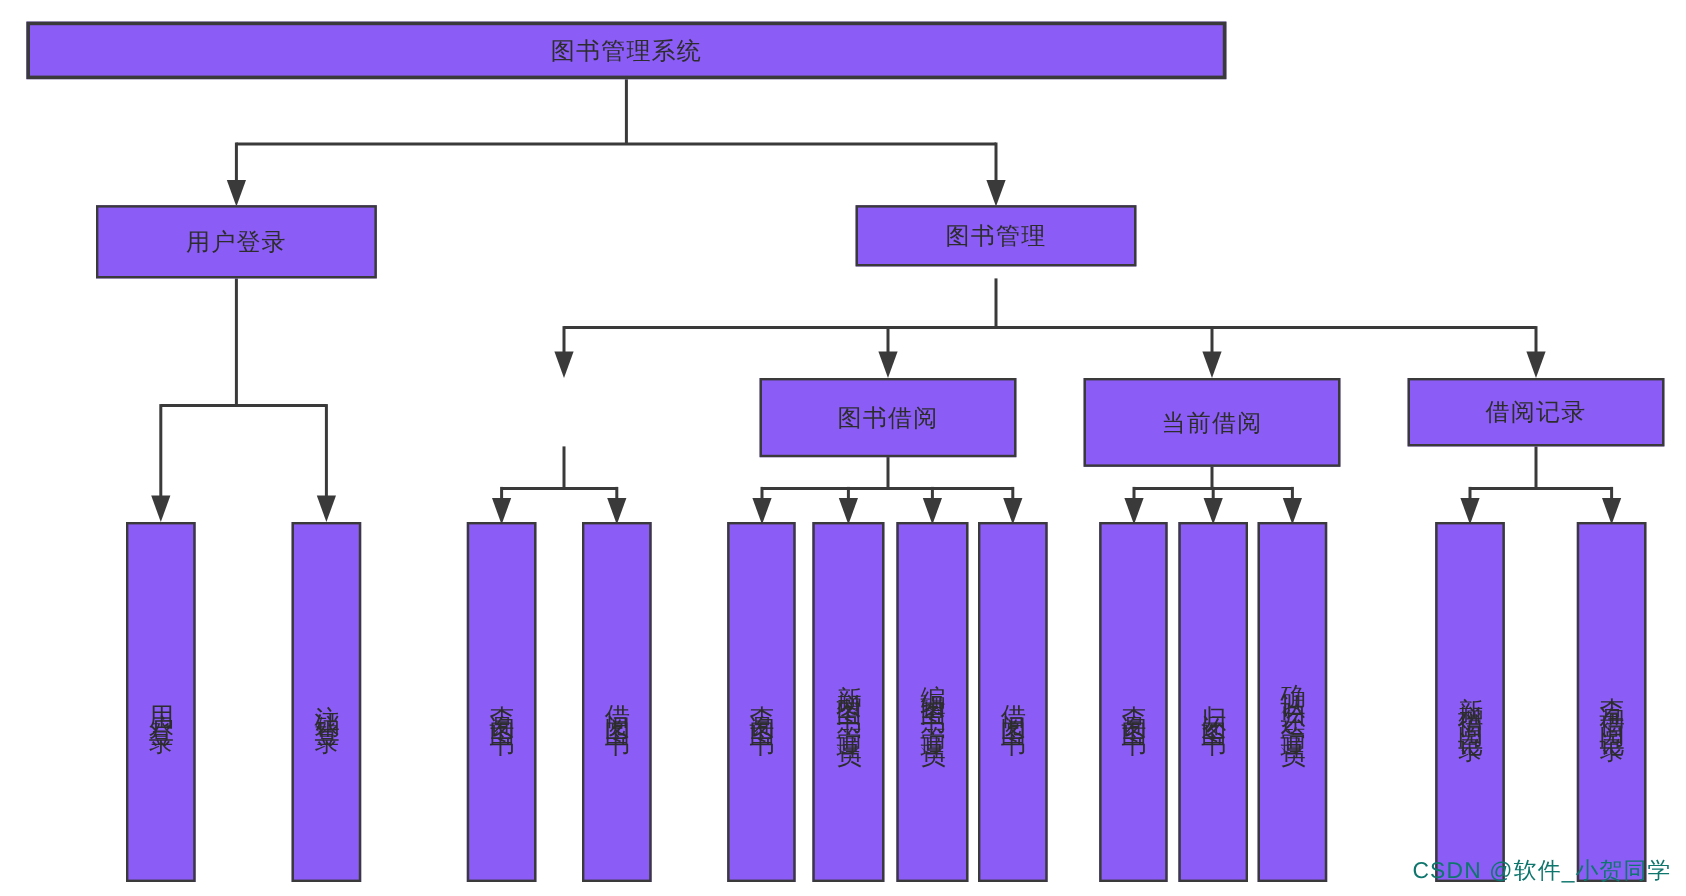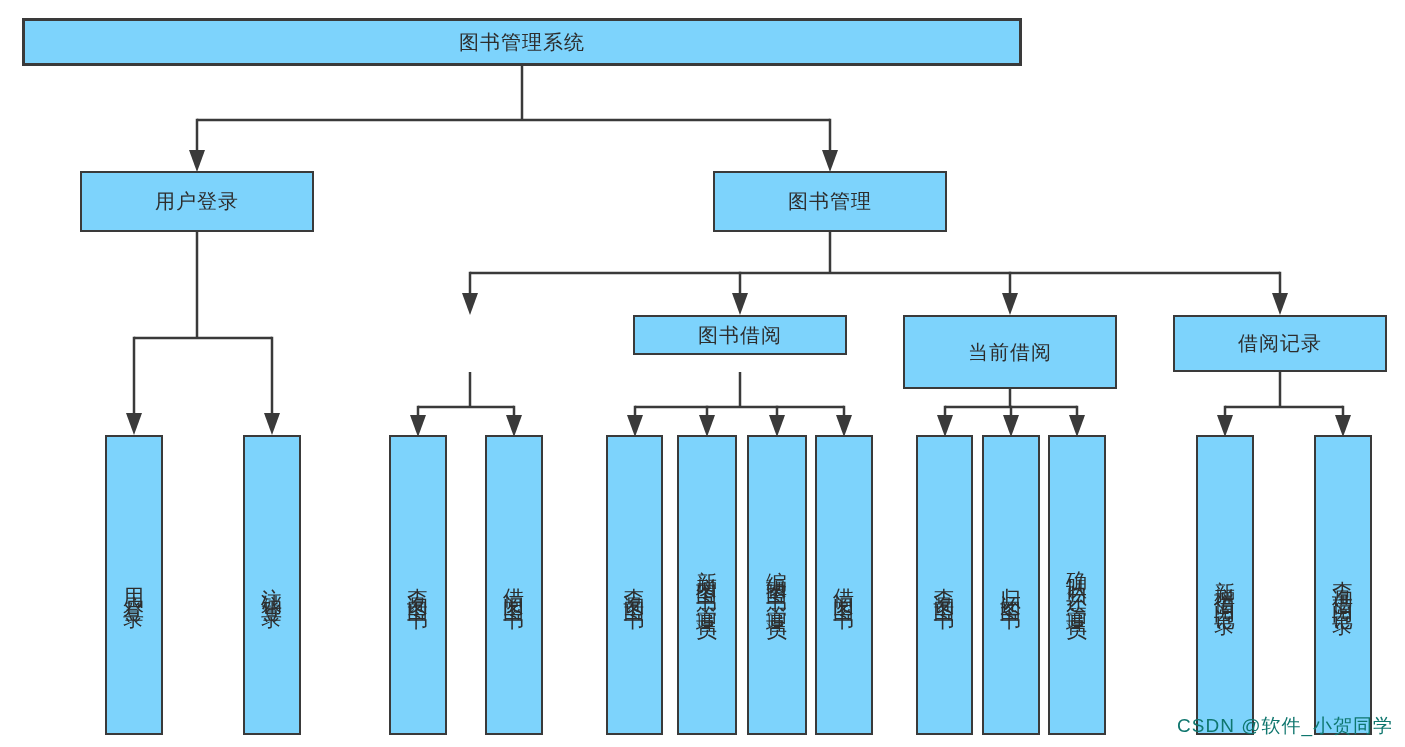--- a/index.html
+++ b/index.html
@@ -18,21 +18,21 @@
   #edges {
     position: absolute;
     left: 0; top: 0;
     width: 1405px;
     height: 747px;
     pointer-events: none;
   }
   .node {
     position: absolute;
     box-sizing: border-box;
-    background: #7dd3fc;
+    background: #8b5cf6;
     border: 2.5px solid #3a3a3a;
     display: flex;
     align-items: center;
     justify-content: center;
     color: #2d2d2d;
     font-size: 20px;
     letter-spacing: 1px;
     white-space: nowrap;
   }
   .node.root {
@@ -138,23 +138,23 @@
         <polygon points="1217,415 1233,415 1225,437" stroke="none"></polygon>
         <line x1="1343" y1="405.75" x2="1343" y2="417"></line>
         <polygon points="1335,415 1351,415 1343,437" stroke="none"></polygon>
       </g>
     </g>
   </svg>
 
   <div class="node root" style="left:22px;top:18px;width:1000px;height:48px">图书管理系统</div>
 
   <div class="node" style="left:80px;top:171px;width:234px;height:61px">用户登录</div>
-  <div class="node" style="left:713px;top:171px;width:234px;height:61px">图书管理</div>
-
-  <div class="node" style="left:633px;top:315px;width:214px;height:40px">图书借阅</div>
+  <div class="node" style="left:713px;top:171px;width:234px;height:51px">图书管理</div>
+
+  <div class="node" style="left:633px;top:315px;width:214px;height:66px">图书借阅</div>
   <div class="node" style="left:903px;top:315px;width:214px;height:74px">当前借阅</div>
   <div class="node" style="left:1173px;top:315px;width:214px;height:57px">借阅记录</div>
 
   <div class="node leaf" style="left:105px;top:435px;width:58px;height:300px">
     <span class="vtext">用户登录</span>
   </div>
   <div class="node leaf" style="left:243px;top:435px;width:58px;height:300px">
     <span class="vtext">注销登录</span>
   </div>
 

